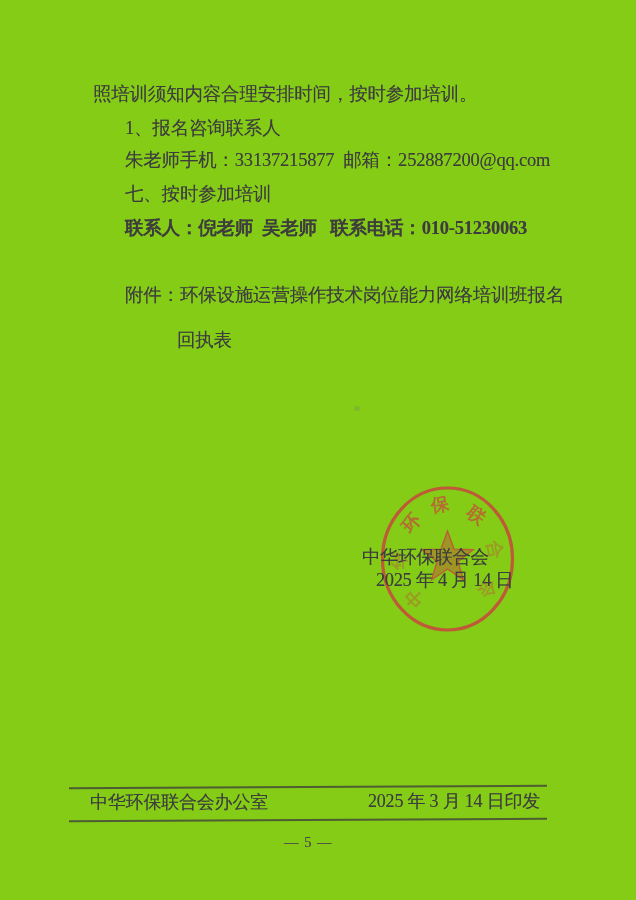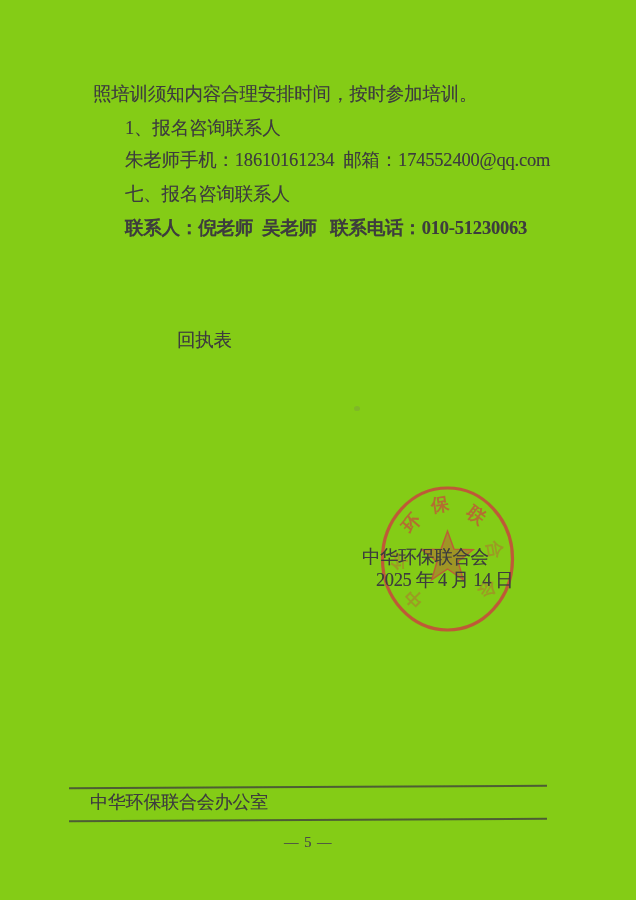--- a/index.html
+++ b/index.html
@@ -69,23 +69,24 @@
     filter: blur(0.5px);
   }
 </style>
 </head>
 <body>
 
 <div class="page">
 
   <div class="doc-text l1">照培训须知内容合理安排时间，按时参加培训。</div>
   <div class="doc-text l2">1、报名咨询联系人</div>
-  <div class="doc-text l3">朱老师手机：18610161234  邮箱：174552400@qq.com</div>
-  <div class="doc-text l4">七、报名咨询联系人</div>
+  <div class="doc-text l3">朱老师手机：33137215877  邮箱：252887200@qq.com</div>
+  <div class="doc-text l4">七、按时参加培训</div>
   <div class="doc-text l5">联系人：倪老师  吴老师   联系电话：010-51230063</div>
+  <div class="doc-text attach1">附件：环保设施运营操作技术岗位能力网络培训班报名</div>
   <div class="doc-text attach2">回执表</div>
 
   <div class="stamp">
     <svg width="162" height="168" viewBox="0 0 162 168">
       <ellipse class="seal-ring" cx="80.5" cy="82" rx="65" ry="71" stroke="#c64a3c"></ellipse>
       <path class="seal-star" d="M80.5,54 L87,72.1 L106.2,72.7 L91,84.4 L96.4,102.8 L80.5,92 L64.6,102.8 L70,84.4 L54.8,72.7 L74,72.1 Z" fill="#c64a3c"></path>
       <text class="seal-char faint" transform="translate(46.6,120.9) rotate(-135)" fill="#c64a3c">中</text>
       <text class="seal-char faint" transform="translate(32.5,83.9) rotate(-92)" fill="#c64a3c">华</text>
       <text class="seal-char" transform="translate(44.3,45.9) rotate(-49)" fill="#c64a3c">环</text>
       <text class="seal-char" transform="translate(73,27.7) rotate(-9)" fill="#c64a3c">保</text>
@@ -93,18 +94,19 @@
       <text class="seal-char faint" transform="translate(127.8,72.5) rotate(80)" fill="#c64a3c">合</text>
       <text class="seal-char faint" transform="translate(120.8,112) rotate(123)" fill="#c64a3c">会</text>
     </svg>
   </div>
 
   <div class="doc-text sig-org">中华环保联合会</div>
   <div class="doc-text sig-date">2025 年 4 月 14 日</div>
 
   <div class="footer-rule rule-top"></div>
   <div class="doc-text footer-office">中华环保联合会办公室</div>
+  <div class="doc-text footer-date">2025 年 3 月 14 日印发</div>
   <div class="footer-rule rule-bottom"></div>
   <div class="doc-text page-number">— 5 —</div>
 
   <div class="speck"></div>
 
 </div>
 
 </body></html>

